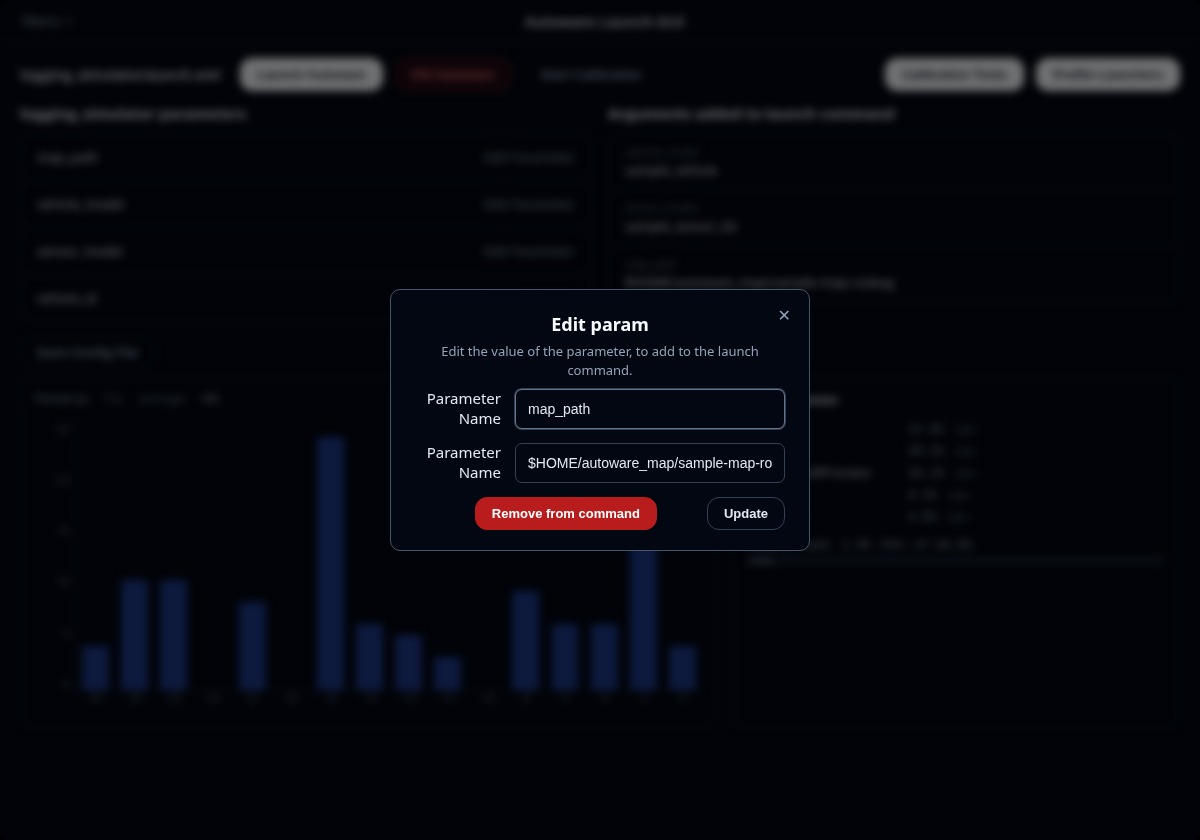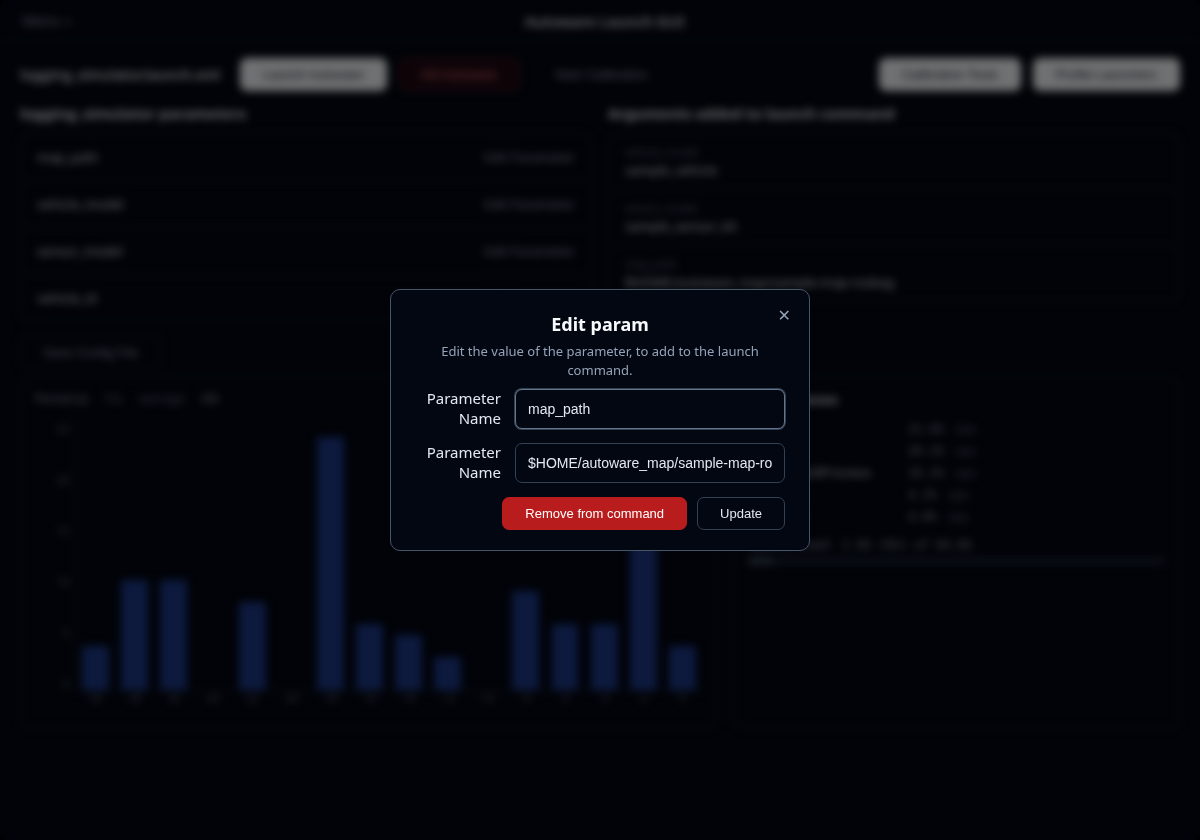--- a/index.html
+++ b/index.html
@@ -21,21 +21,21 @@
   .app{position:relative;width:1200px;height:840px;background:var(--bg);border-radius:8px;overflow:hidden;}
   .blur-wrap{filter:blur(4px);pointer-events:none;width:100%;height:100%;}
   
   .titlebar{height:42px;display:flex;align-items:center;padding:0 12px;border-bottom:1px solid var(--panel-border);}
   .menu-btn{display:flex;align-items:center;gap:6px;font-size:14px;color:var(--text-dim);padding:4px 10px;border-radius:6px;}
   .menu-btn .chev{font-size:10px;}
   .titlebar .title{flex:1;text-align:center;font-size:15px;font-weight:600;color:var(--text);}
   
   .toolbar{display:flex;align-items:center;gap:12px;padding:16px 20px 12px 20px;}
   .tb-file{font-size:14px;font-weight:600;color:var(--text);margin-right:8px;}
-  .btn{font-size:13px;font-weight:400;padding:8px 22px;border-radius:7px;border:1px solid var(--btn-border);background:var(--btn-bg);color:var(--text);white-space:nowrap;}
+  .btn{font-size:13px;font-weight:700;padding:8px 16px;border-radius:12px;border:1px solid var(--btn-border);background:var(--btn-bg);color:var(--text);white-space:nowrap;}
   .btn.light{background:var(--accent);color:#0b1120;border-color:var(--accent);}
   .btn.danger-outline{background:rgba(185,28,28,0.15);border-color:var(--danger-border);color:#f87171;}
   .btn.ghost{background:transparent;border-color:transparent;color:var(--text-dim);}
   .spacer{flex:1;}
   
   .params-row{display:flex;gap:16px;padding:0 20px;}
   .col{flex:1;}
   .col h3{font-size:15px;font-weight:700;margin:0 0 10px 0;color:var(--text);}
   .list{border:1px solid var(--panel-border);border-radius:10px;overflow:hidden;}
   .list-item{display:flex;align-items:center;justify-content:space-between;padding:14px 16px;border-bottom:1px solid var(--panel-border);}
@@ -73,21 +73,21 @@
   .modal{width:420px;background:var(--bg);border:1px solid #475569;border-radius:10px;padding:22px 24px 20px 24px;position:relative;}
   .modal .close{position:absolute;top:14px;right:14px;color:var(--text-dim);font-size:16px;line-height:1;cursor:pointer;background:none;border:none;padding:4px;}
   .modal h2{margin:0 0 6px 0;text-align:center;font-size:18px;font-weight:700;color:#f8fafc;}
   .modal p.sub{margin:0 0 10px 0;text-align:center;font-size:13px;color:var(--text-dim);line-height:1.4;}
   .field{display:flex;align-items:center;gap:14px;margin-bottom:14px;}
   .field label{width:86px;text-align:right;font-size:15px;color:var(--text);line-height:1.3;}
   .field input{flex:1;background:var(--bg);border:1px solid var(--btn-border);border-radius:7px;padding:11px 12px;font-size:14px;color:var(--text);outline:none;}
   .field input.focus{border-color:#64748b;box-shadow:0 0 0 1px #334155;}
   .modal-actions{display:flex;justify-content:flex-end;gap:10px;margin-top:8px;}
   .btn.danger{background:var(--danger);border-color:var(--danger);color:#fff;}
-  .btn.outline{background:transparent;border:1px solid var(--btn-border);color:var(--text);}
+  .btn.outline{background:transparent;border:1px solid var(--btn-border);color:var(--text);margin-left:40px;}
 </style>
 </head>
 <body>
 
 <div class="app">
 
   <div class="blur-wrap">
 
     <div class="titlebar">
       <div class="menu-btn">

